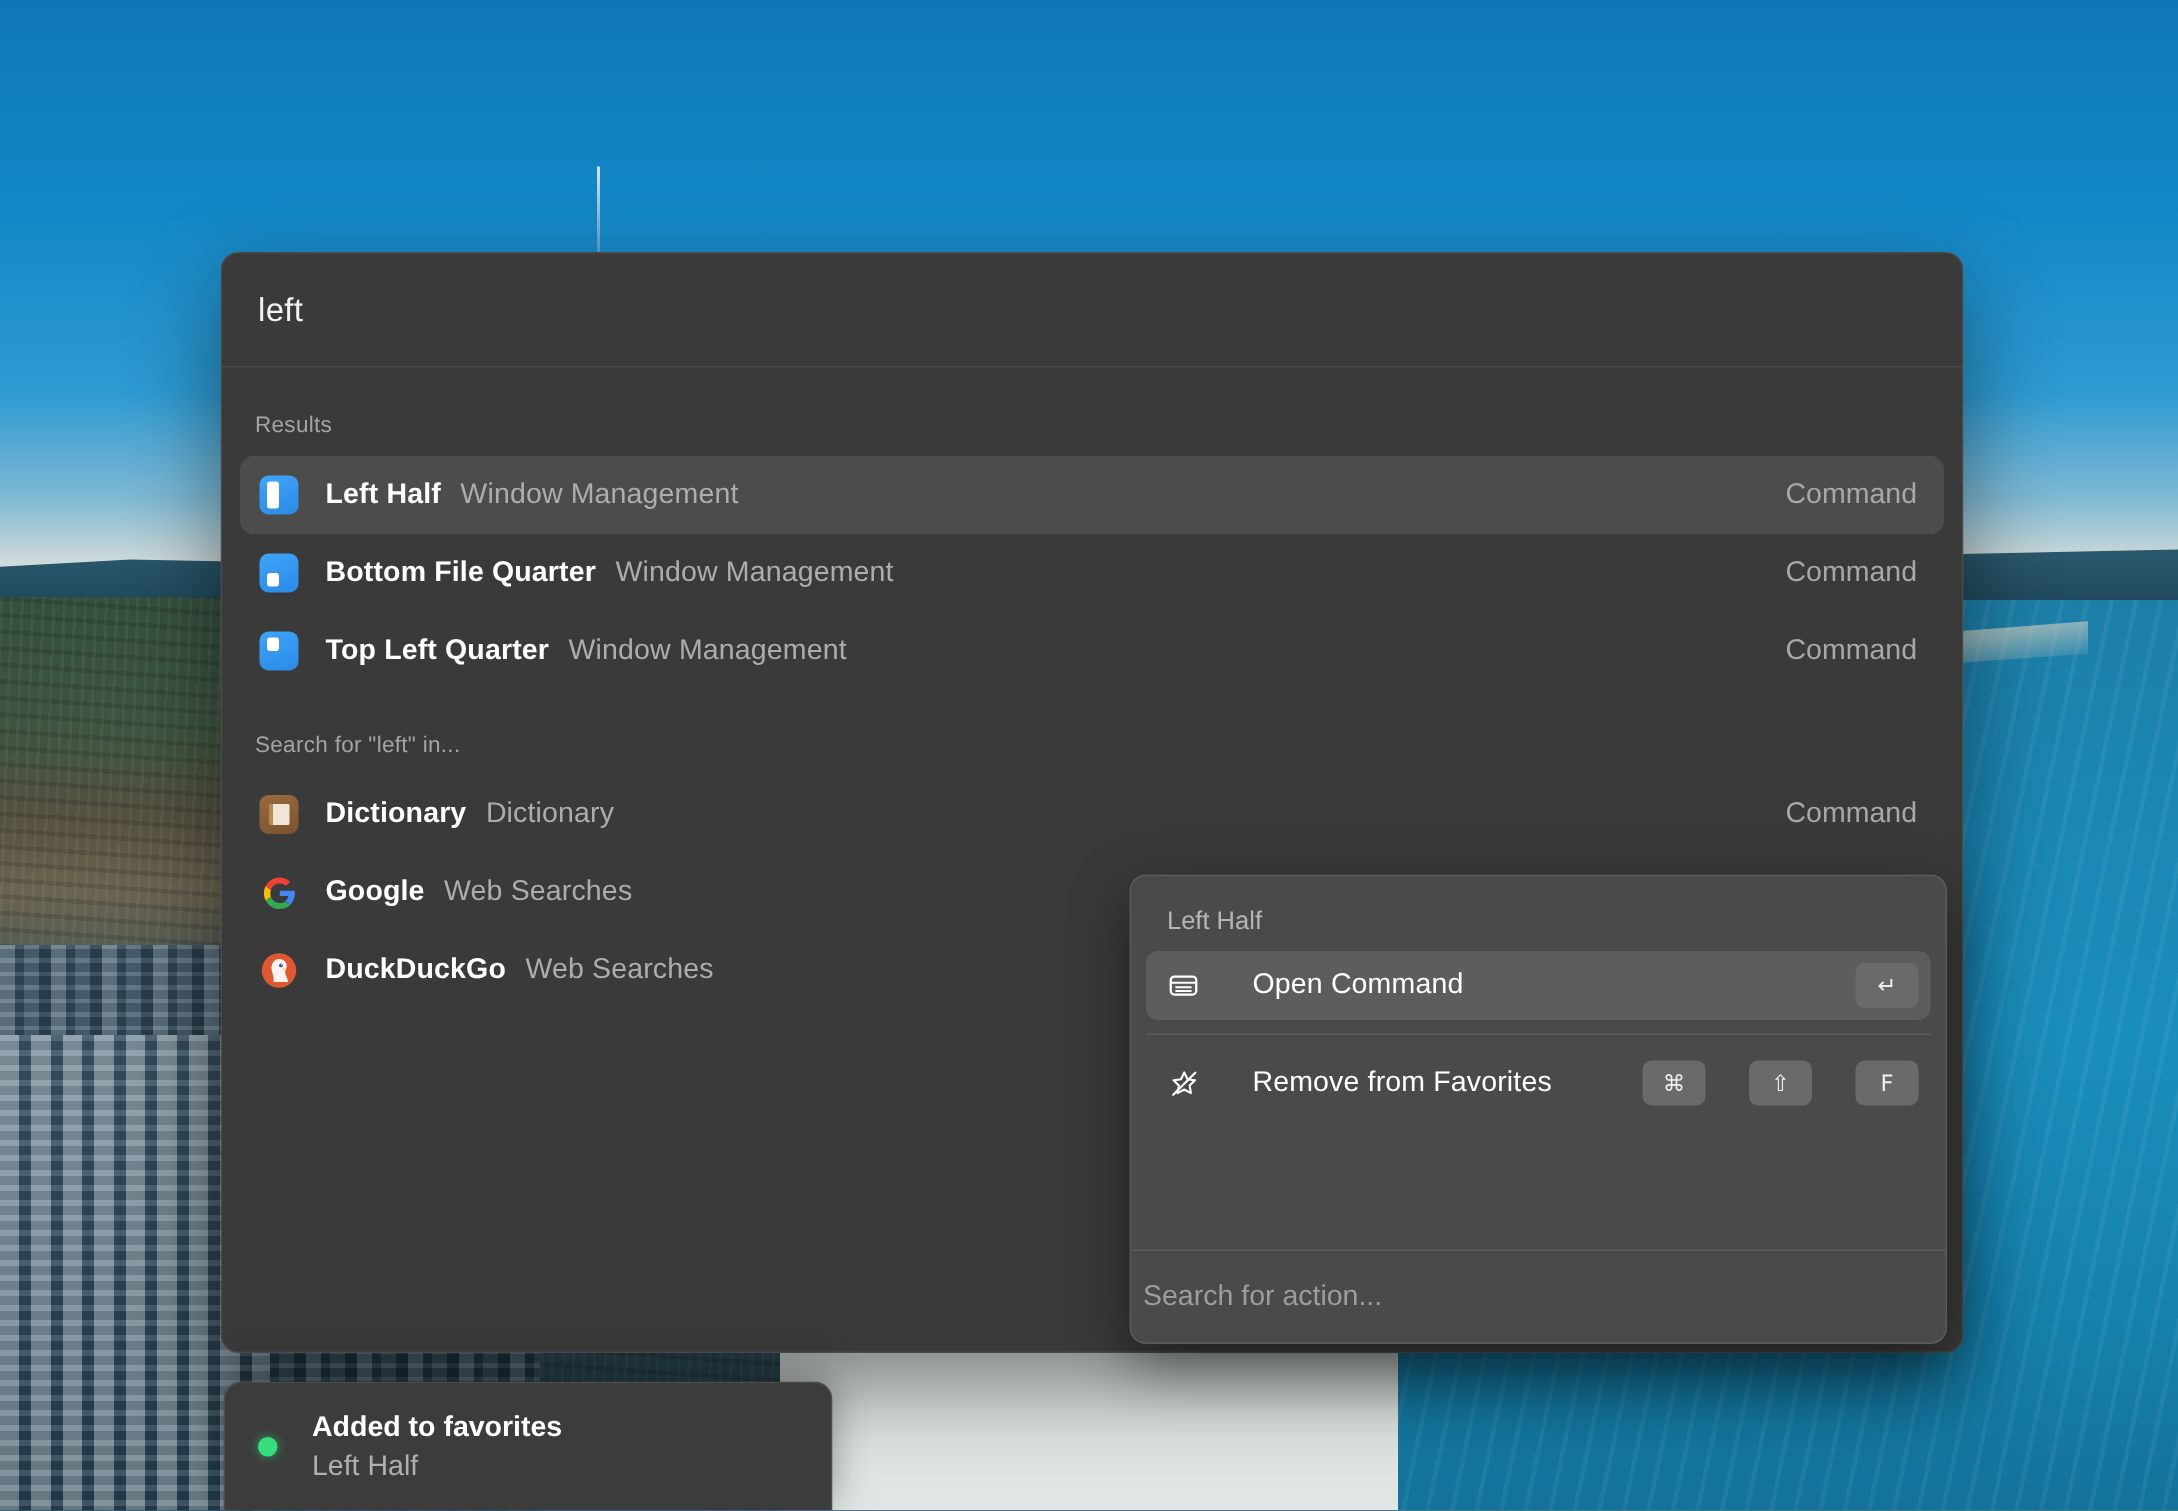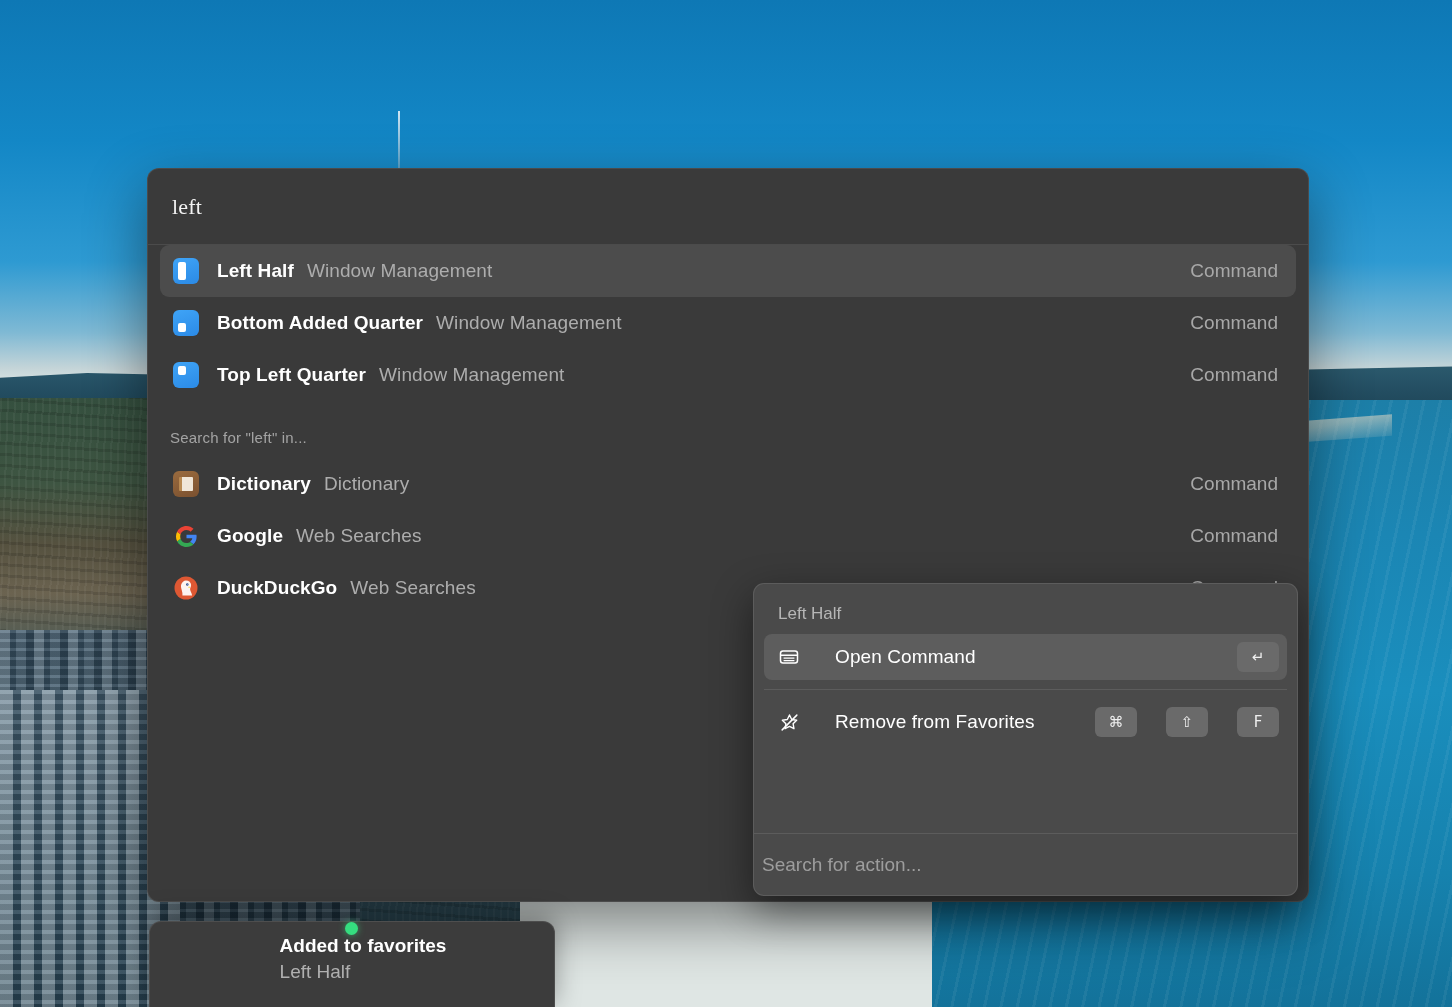--- a/index.html
+++ b/index.html
@@ -156,21 +156,20 @@
     box-shadow: 0 22px 60px rgba(0,0,0,0.45);
     overflow: hidden;
   }
   .search-bar {
     height: 76px;
     display: flex;
     align-items: center;
     padding: 0 24px;
     border-bottom: 1px solid rgba(255,255,255,0.085);
     box-sizing: border-box;
-    font-family: Liberation Serif, serif;
   }
   .search-text {
     font-size: 22px;
     color: #f2f2f2;
     letter-spacing: 0.2px;
   }
   .body-area {
     position: relative;
     padding: 0 12px;
     height: 655px;
@@ -338,21 +337,20 @@
     background: #3c3c3c;
     border-radius: 12px 12px 0 0;
     border: 1px solid rgba(255,255,255,0.09);
     border-bottom: none;
     box-shadow: 0 -4px 26px rgba(0,0,0,0.35);
     display: flex;
     align-items: center;
     padding-left: 22px;
     box-sizing: border-box;
     z-index: 8;
-    flex-direction: column;
   }
   .toast-dot {
     width: 13px; height: 13px;
     border-radius: 50%;
     background: #35dd7f;
     flex: 0 0 13px;
     margin-right: 23px;
     box-shadow: 0 0 7px rgba(53,221,127,0.6);
   }
   .toast-title {
@@ -384,36 +382,37 @@
   <div class="cursor-line"></div>
 
   <div class="raycast">
 
     <div class="search-bar">
       <span class="search-text" title="Search for apps and commands...">left</span>
     </div>
 
     <div class="body-area">
 
+      <div class="section-title">Results</div>
 
       <div class="row selected">
         <span class="row-icon wm-icon">
           <span class="wm-shape wm-left-half"></span>
         </span>
         <span class="row-title">Left Half</span>
         <span class="row-sub">Window Management</span>
         <span class="row-spacer"></span>
         <span class="row-type">Command</span>
       </div>
 
       <div class="row">
         <span class="row-icon wm-icon">
           <span class="wm-shape wm-bot-left"></span>
         </span>
-        <span class="row-title">Bottom Added Quarter</span>
+        <span class="row-title">Bottom File Quarter</span>
         <span class="row-sub">Window Management</span>
         <span class="row-spacer"></span>
         <span class="row-type">Command</span>
       </div>
 
       <div class="row">
         <span class="row-icon wm-icon">
           <span class="wm-shape wm-top-left"></span>
         </span>
         <span class="row-title">Top Left Quarter</span>

